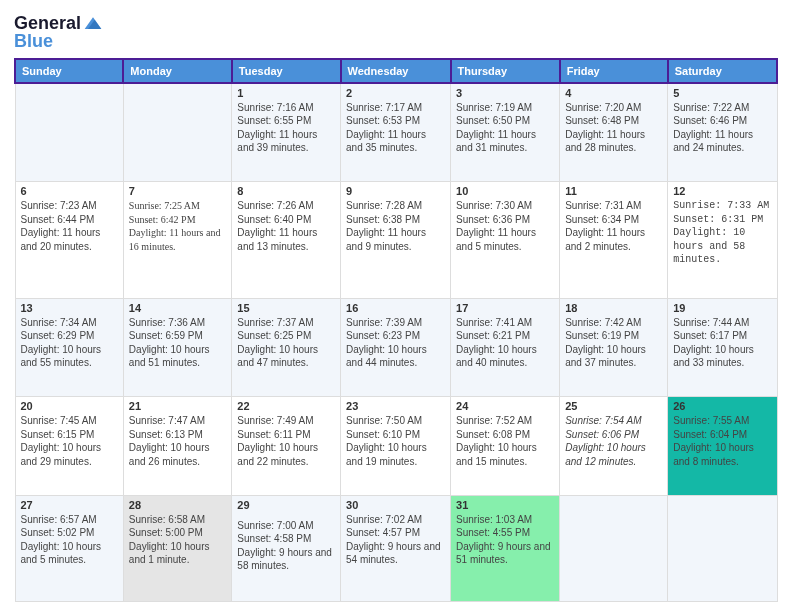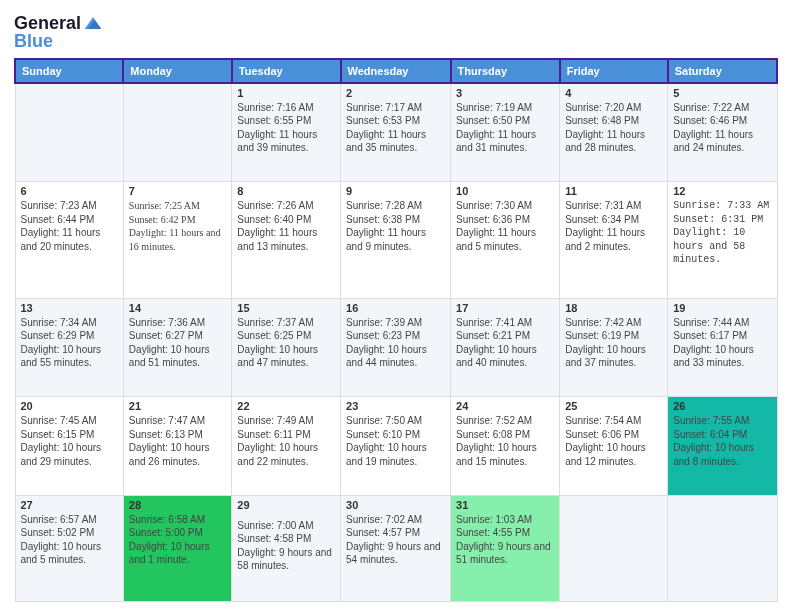--- a/index.html
+++ b/index.html
@@ -217,21 +217,21 @@
         <tr>
           <td style="background: rgb(242, 246, 251);">
             <span class="day-number">13</span>
             <div class="day-info" style="white-space: pre-line;">Sunrise: 7:34 AM
 Sunset: 6:29 PM
 Daylight: 10 hours and 55 minutes.</div>
           </td>
           <td style="background: rgb(242, 246, 251);">
             <span class="day-number">14</span>
             <div class="day-info" style="white-space: pre-line;">Sunrise: 7:36 AM
-Sunset: 6:27 PM
+Sunset: 6:59 PM
 Daylight: 10 hours and 51 minutes.</div>
           </td>
           <td style="background: rgb(242, 246, 251);">
             <span class="day-number">15</span>
             <div class="day-info" style="white-space: pre-line;">Sunrise: 7:37 AM
 Sunset: 6:25 PM
 Daylight: 10 hours and 47 minutes.</div>
           </td>
           <td style="background: rgb(242, 246, 251);">
             <span class="day-number">16</span>
@@ -284,39 +284,39 @@
 Daylight: 10 hours and 19 minutes.</div>
           </td>
           <td style="background: rgb(255, 255, 255);">
             <span class="day-number">24</span>
             <div class="day-info" style="white-space: pre-line;">Sunrise: 7:52 AM
 Sunset: 6:08 PM
 Daylight: 10 hours and 15 minutes.</div>
           </td>
           <td style="background: rgb(255, 255, 255);">
             <span class="day-number">25</span>
-            <div class="day-info" style="white-space: pre-line;">Sunrise: 7:54 AM
+            <div class="day-info" style="white-space: pre-line; font-style: italic;">Sunrise: 7:54 AM
 Sunset: 6:06 PM
 Daylight: 10 hours and 12 minutes.</div>
           </td>
           <td style="background: #14b8a6;">
             <span class="day-number">26</span>
             <div class="day-info" style="white-space: pre-line;">Sunrise: 7:55 AM
 Sunset: 6:04 PM
 Daylight: 10 hours and 8 minutes.</div>
           </td>
         </tr>
         <tr>
           <td style="background: rgb(242, 246, 251);">
             <span class="day-number">27</span>
             <div class="day-info" style="white-space: pre-line;">Sunrise: 6:57 AM
 Sunset: 5:02 PM
 Daylight: 10 hours and 5 minutes.</div>
           </td>
-          <td style="background: #22c55e;">
+          <td style="background: #e5e5e5;">
             <span class="day-number">28</span>
             <div class="day-info" style="white-space: pre-line;">Sunrise: 6:58 AM
 Sunset: 5:00 PM
 Daylight: 10 hours and 1 minute.</div>
           </td>
           <td style="background: rgb(242, 246, 251);">
             <span class="day-number">29</span>
             <div class="day-info" style="white-space: pre-line; margin-top: 8px;">Sunrise: 7:00 AM
 Sunset: 4:58 PM
 Daylight: 9 hours and 58 minutes.</div>

